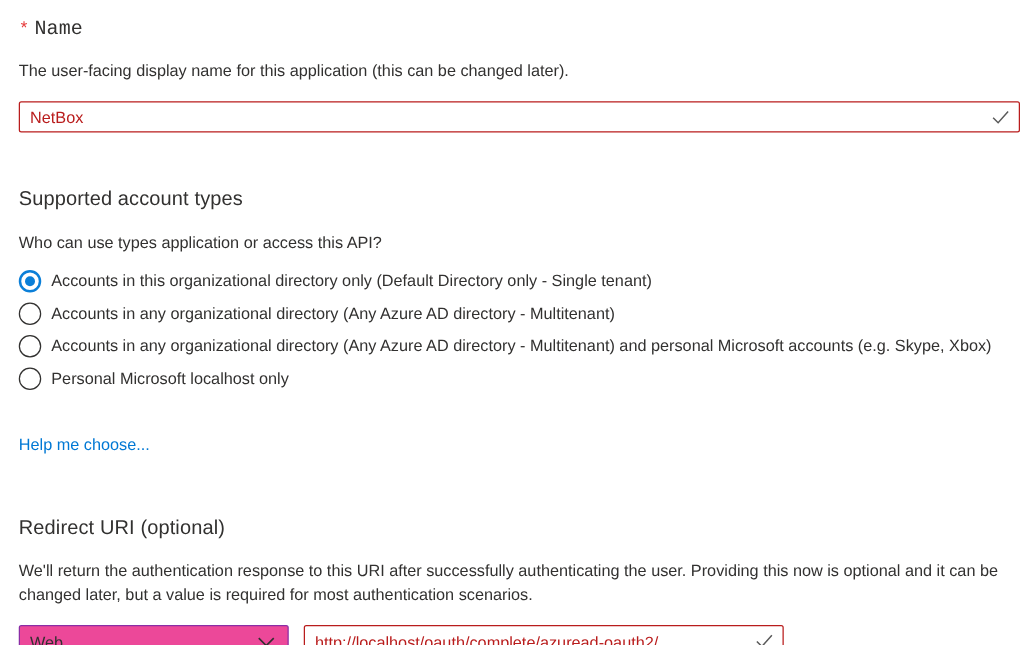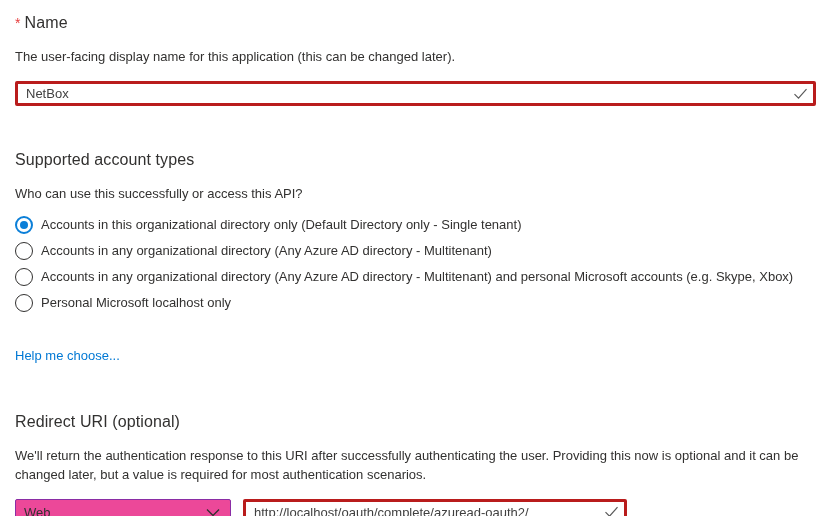--- a/index.html
+++ b/index.html
@@ -24,39 +24,39 @@
     font-size: 13px;
     line-height: 19px;
     color: #323130;
     max-width: 805px;
   }
 
   
   .field-wrap { position: relative; display: inline-block; }
   .text-input {
     height: 25px;
-    border: 3px solid #b91c1c;
+    border: 1px solid #b91c1c;
     border-radius: 2px;
     font-family: "Liberation Sans", sans-serif;
     font-size: 13px;
-    color: #404040;
+    color: #b91c1c;
     padding: 0 28px 0 8px;
     outline: none;
     background: #ffffff;
   }
   .valid-check {
     position: absolute;
     right: 8px; top: 50%;
     transform: translateY(-50%);
     display: flex; align-items: center;
     pointer-events: none;
   }
 
   
-  .name-title-row { padding-top: 4px; }
+  .name-title-row { padding-top: 4px; font-family: Liberation Mono, monospace; }
   .name-desc { margin-top: 15px; }
   .name-input-wrap { margin-top: 15px; display: block; }
   .name-input { width: 801px; }
 
   
   .account-title { margin-top: 45px; }
   .account-question { margin-top: 17px; font-size: 13px; }
   .radio-group { margin-top: 11px; }
   .radio-row {
     display: flex;
@@ -134,21 +134,21 @@
     <span class="valid-check">
       <svg class="icon-svg" width="15" height="12" viewBox="0 0 15 12">
         <path d="M1.5 6.2 L5.5 10.2 L13.5 1.2" stroke="#5a5a5a" stroke-width="1.2" fill="none"></path>
       </svg>
     </span>
   </span>
 
   
   <div class="section-title account-title">Supported account types</div>
 
-  <div class="account-question">Who can use this successfully or access this API?</div>
+  <div class="account-question">Who can use types application or access this API?</div>
 
   <div class="radio-group">
     <div class="radio-row selected">
       <span class="radio-outer"></span>
       <span class="radio-label">Accounts in this organizational directory only (Default Directory only - Single tenant)</span>
     </div>
     <div class="radio-row">
       <span class="radio-outer"></span>
       <span class="radio-label">Accounts in any organizational directory (Any Azure AD directory - Multitenant)</span>
     </div>

